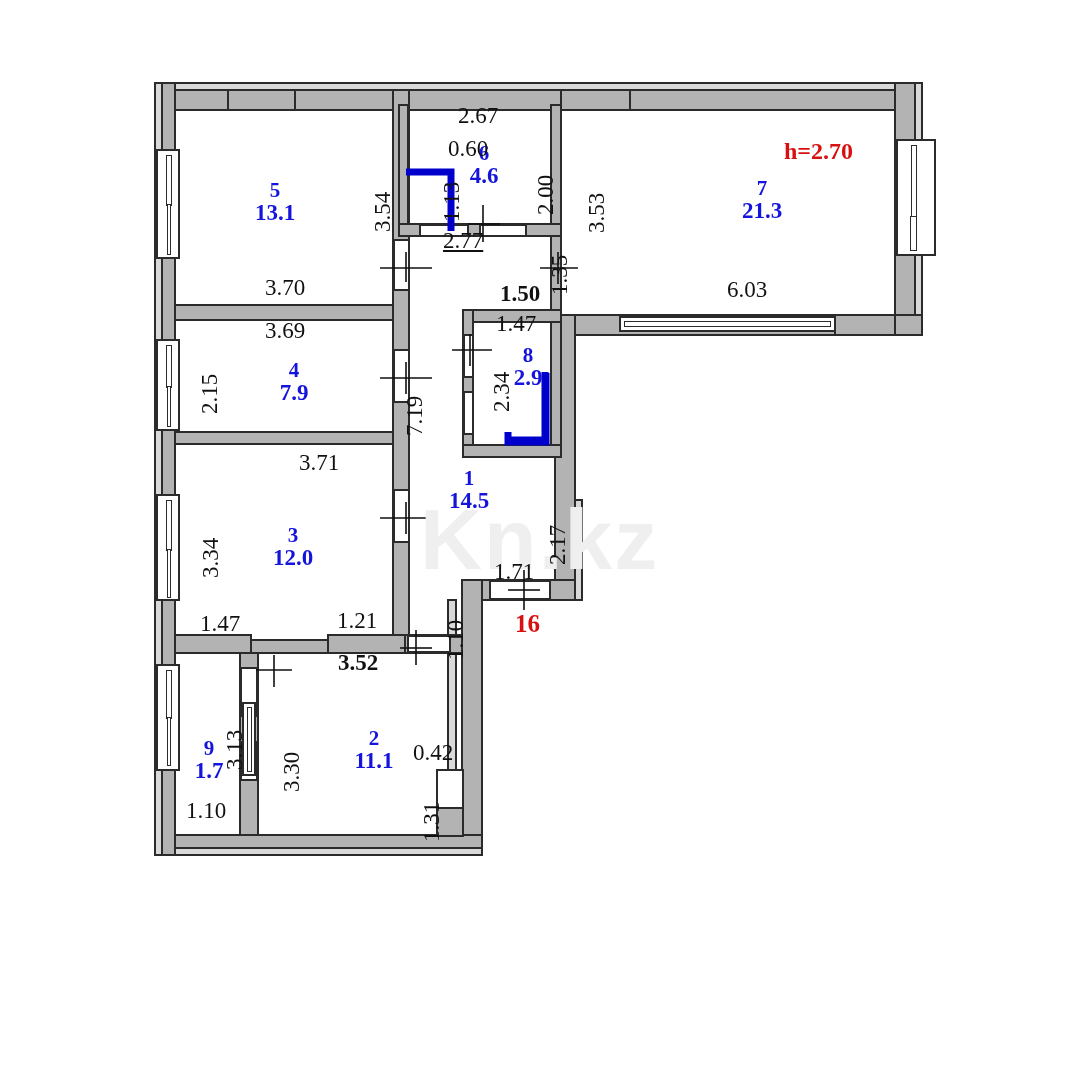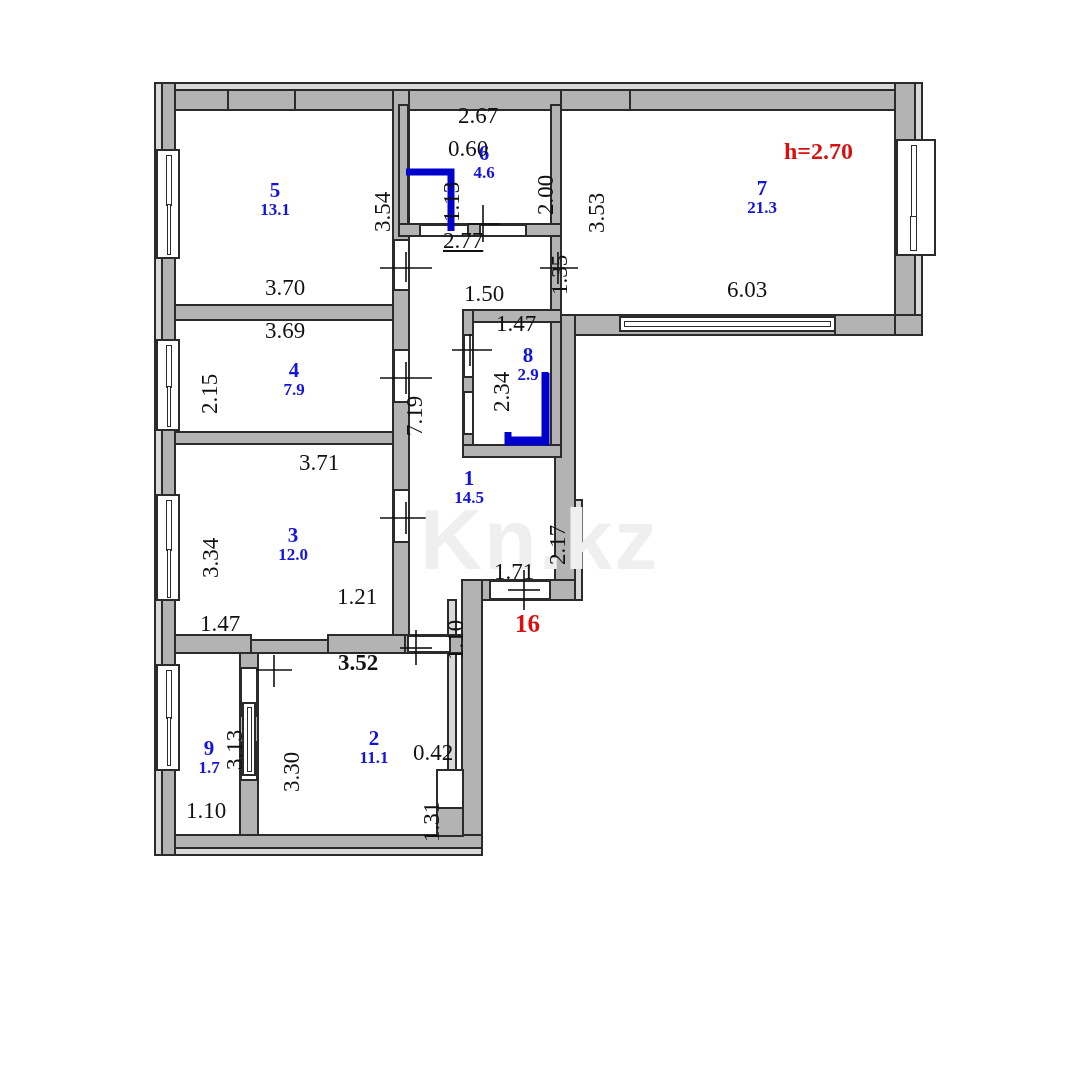--- a/index.html
+++ b/index.html
@@ -12,21 +12,21 @@
     position:absolute;left:420px;top:490px;
     font-family:"Liberation Sans",sans-serif;
     font-size:86px;font-weight:bold;color:#efefef;
     letter-spacing:2px;user-select:none;pointer-events:none;
   }
   .lbl{position:absolute;font-family:"Liberation Serif",serif;}
   
   .room{color:#1414dd;font-weight:bold;text-align:center;line-height:1.0;}
   .room .num{font-size:21px;display:block;}
   .room .bar{height:2px;background:#1414dd;margin:1px auto 1px auto;}
-  .room .area{font-size:17px;display:block;}
+  .room .area{font-size:23px;display:block;}
   
   .dim{color:#111;font-size:23px;font-weight:normal;white-space:nowrap;}
   .vert{transform:rotate(-90deg);transform-origin:left top;}
   
   .red{color:#d81010;font-weight:bold;font-size:24px;white-space:nowrap;}
   .redsm{color:#d81010;font-weight:bold;font-size:25px;white-space:nowrap;}
 </style>
 </head>
 <body>
 
@@ -263,26 +263,26 @@
 
 <div class="lbl red" style="left:784px;top:138px;">h=2.70</div>
 <div class="lbl redsm" style="left:515px;top:610px;">16</div>
 
 <div class="lbl dim" style="left:458px;top:103px;">2.67</div>
 <div class="lbl dim" style="left:400px;top:136px;margin-left:48px;">0.60</div>
 <div class="lbl dim" style="left:443px;top:228px;text-decoration:underline;">2.77</div>
 <div class="lbl dim" style="left:265px;top:275px;">3.70</div>
 <div class="lbl dim" style="left:265px;top:318px;">3.69</div>
 <div class="lbl dim" style="left:268px;top:450px;margin-left:31px;">3.71</div>
-<div class="lbl dim" style="left:464px;top:281px;">1.50</div>
+<div class="lbl dim" style="left:500px;top:281px;font-weight:bold;">1.50</div>
 <div class="lbl dim" style="left:496px;top:311px;">1.47</div>
 <div class="lbl dim" style="left:727px;top:277px;">6.03</div>
 <div class="lbl dim" style="left:494px;top:559px;">1.71</div>
 <div class="lbl dim" style="left:200px;top:611px;">1.47</div>
-<div class="lbl dim" style="left:337px;top:584px;">1.21</div>
+<div class="lbl dim" style="left:337px;top:608px;">1.21</div>
 <div class="lbl dim" style="left:338px;top:650px;font-weight:bold;">3.52</div>
 <div class="lbl dim" style="left:186px;top:798px;">1.10</div>
 <div class="lbl dim" style="left:413px;top:740px;">0.42</div>
 
 <div class="lbl dim vert" style="left:439px;top:222px;">1.13</div>
 <div class="lbl dim vert" style="left:533px;top:215px;">2.00</div>
 <div class="lbl dim vert" style="left:370px;top:232px;">3.54</div>
 <div class="lbl dim vert" style="left:197px;top:414px;">2.15</div>
 <div class="lbl dim vert" style="left:198px;top:578px;">3.34</div>
 <div class="lbl dim vert" style="left:402px;top:436px;">7.19</div>

